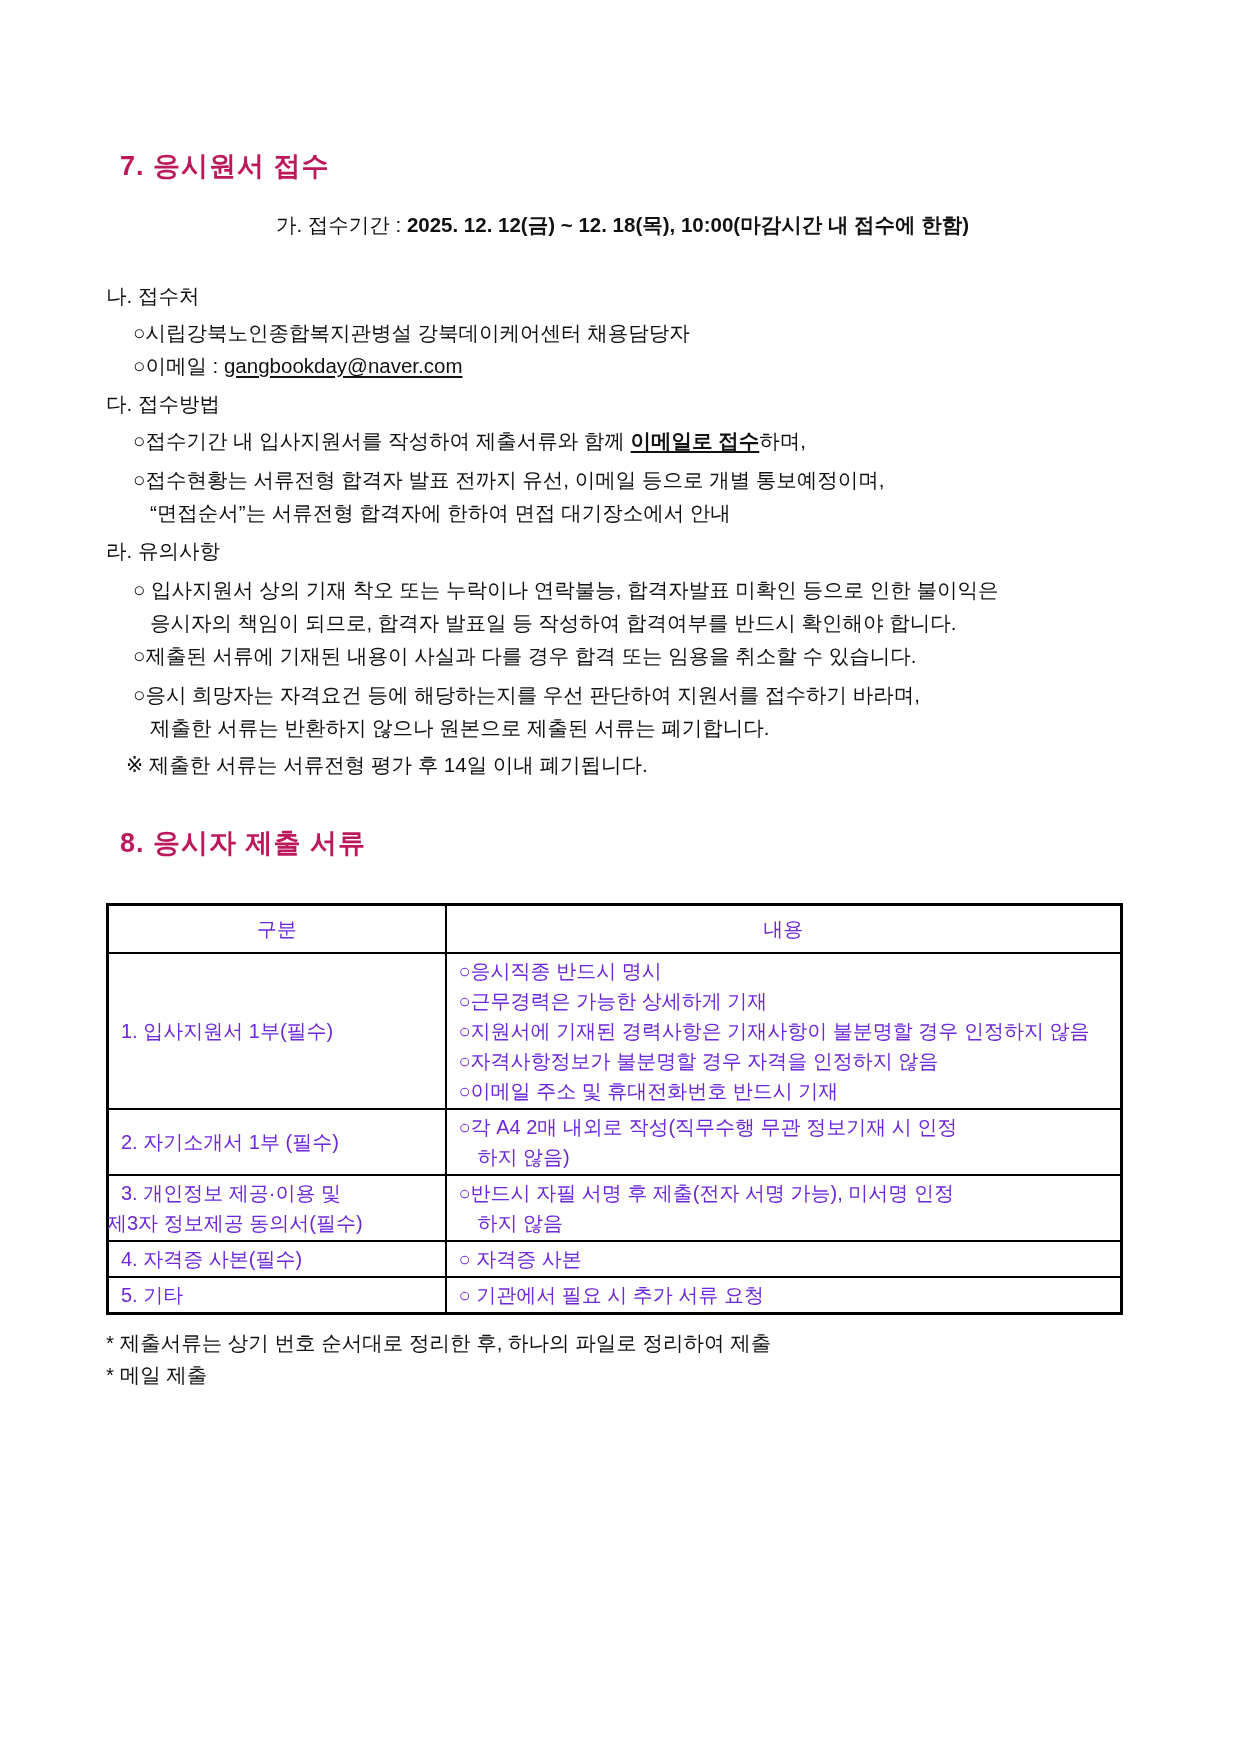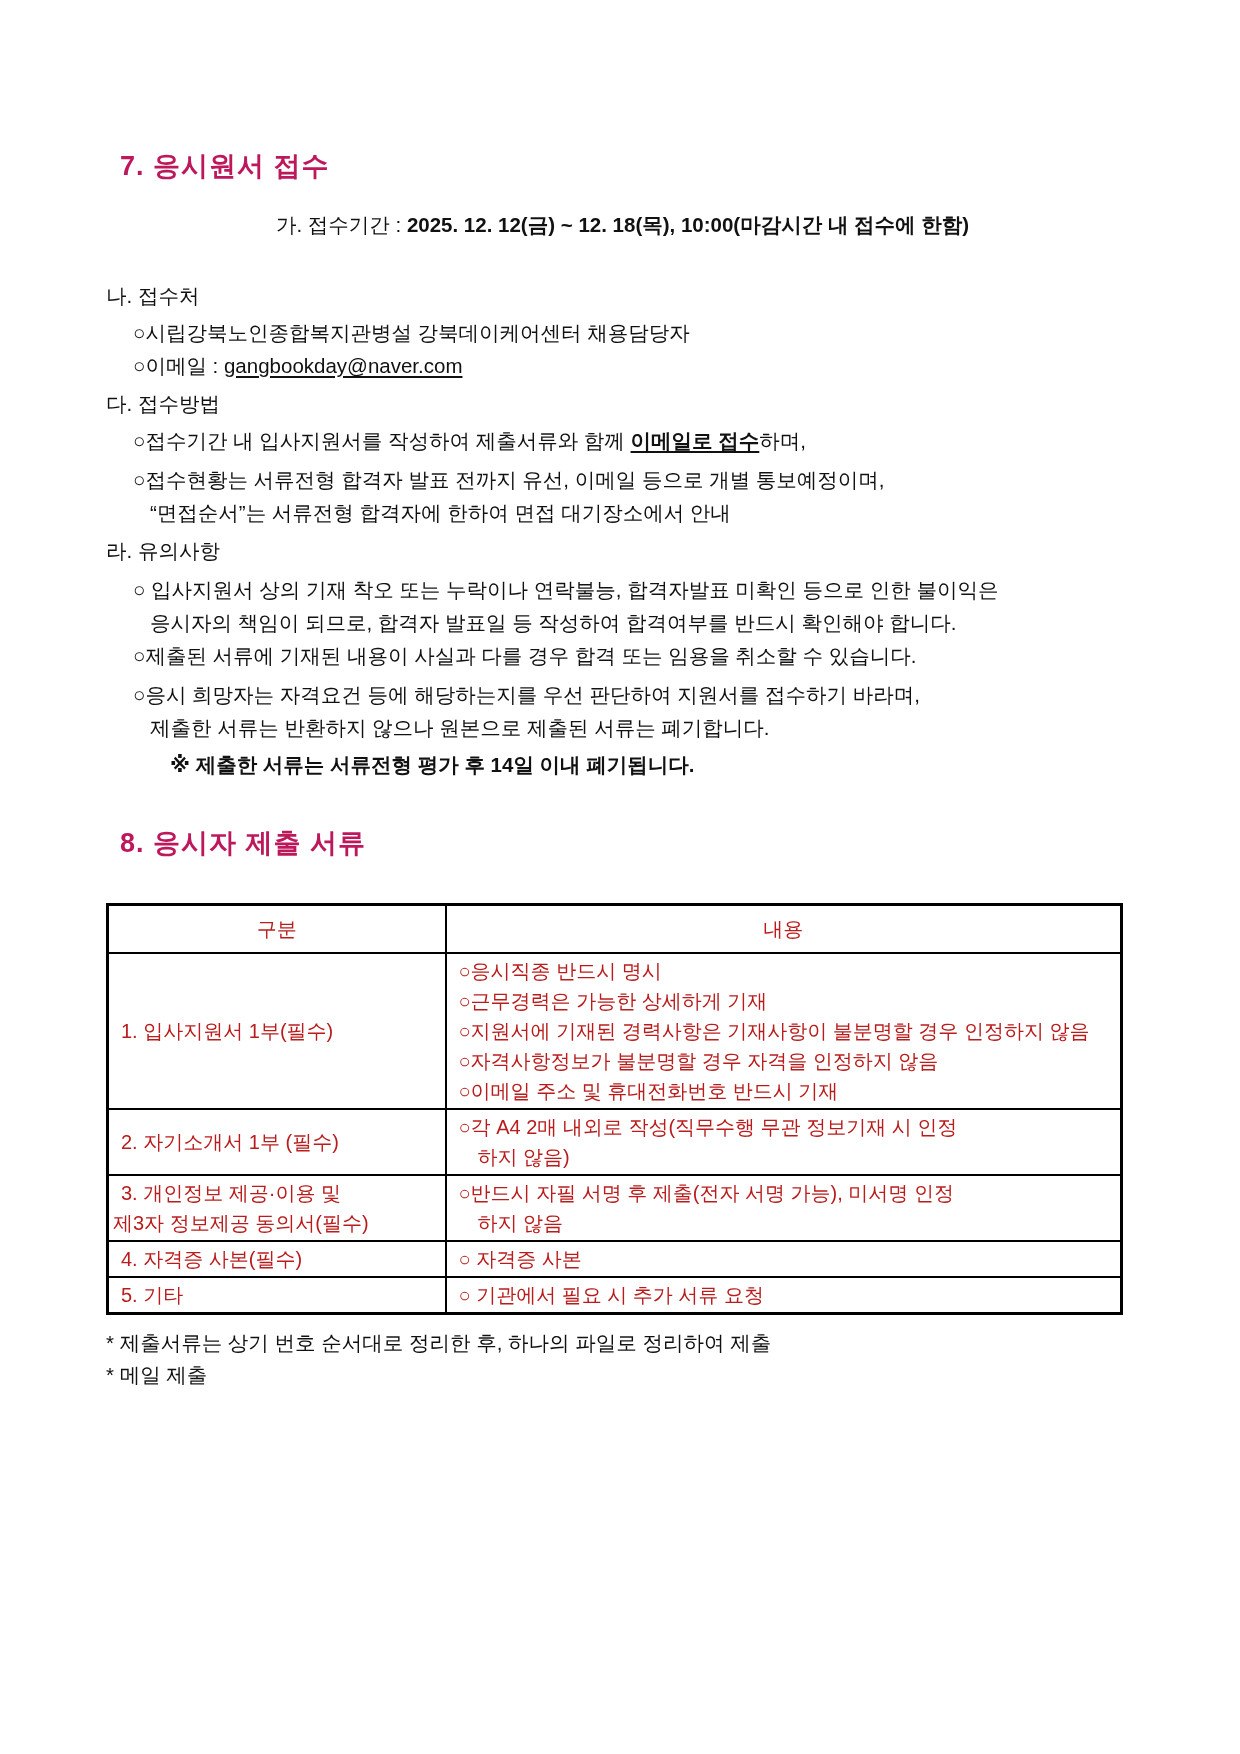--- a/index.html
+++ b/index.html
@@ -26,48 +26,48 @@
     font-size:20.5px;
     line-height:33px;
     white-space:nowrap;
   }
   .ga-line{margin-left:7px;margin-bottom:38px;text-align:center;}
   .subhead{margin-top:5px;}
   .bullet{margin-left:27px;}
   .cont{margin-left:44px;}
   .bold{font-weight:700;}
   .uline{text-decoration:underline;text-underline-offset:3px;}
-  .ra-note{margin-left:64px;font-weight:700;margin-top:4px;}
+  .ra-note{margin-left:20px;font-weight:400;margin-top:4px;}
   .gap4{margin-top:4px;}
   .gap6{margin-top:6px;}
 
   table.docs{
     border-collapse:collapse;
     table-layout:fixed;
     width:1017px;
     margin-top:42px;
     border:3px solid #000;
   }
   table.docs td,table.docs th{
     border:2px solid #000;
     font-size:20px;
     font-weight:400;
     line-height:30px;
     vertical-align:middle;
     padding:2px 12px;
-    color:#b91c1c;
+    color:#6d28d9;
   }
   table.docs th{
     height:46px;
     text-align:center;
     padding:0;
   }
   col.c1{width:338px;}
   td.cat{padding-left:20px;}
-  td.cat .catline2{margin-left:-14px;padding-left:6px;}
+  td.cat .catline2{margin-left:-14px;}
   td.content div{white-space:nowrap;}
   td.content .wrap{margin-left:19px;}
 
   .note{font-size:20.5px;line-height:32px;margin-top:12px;white-space:nowrap;}
   .note + .note{margin-top:0;}
 </style>
 </head>
 <body>
 
 <div class="page">

